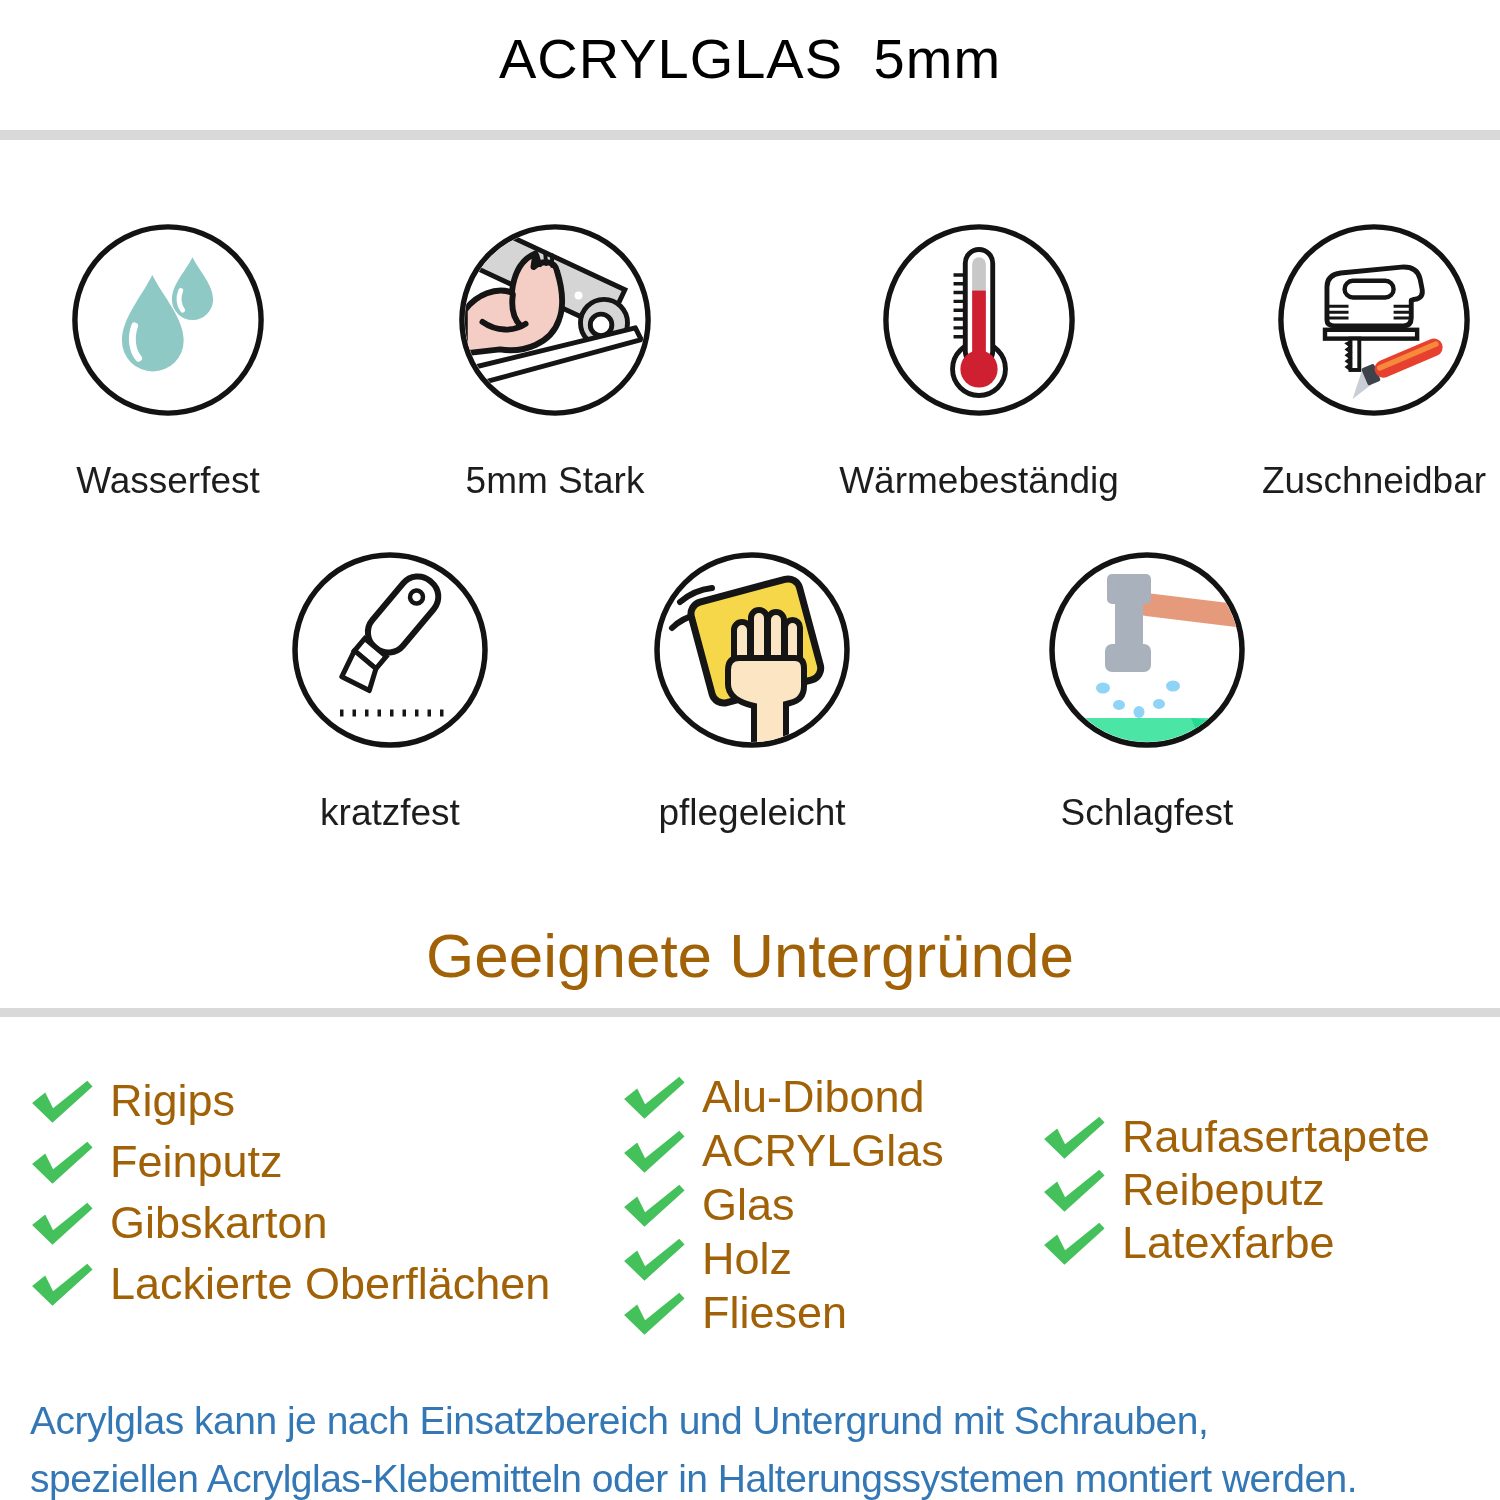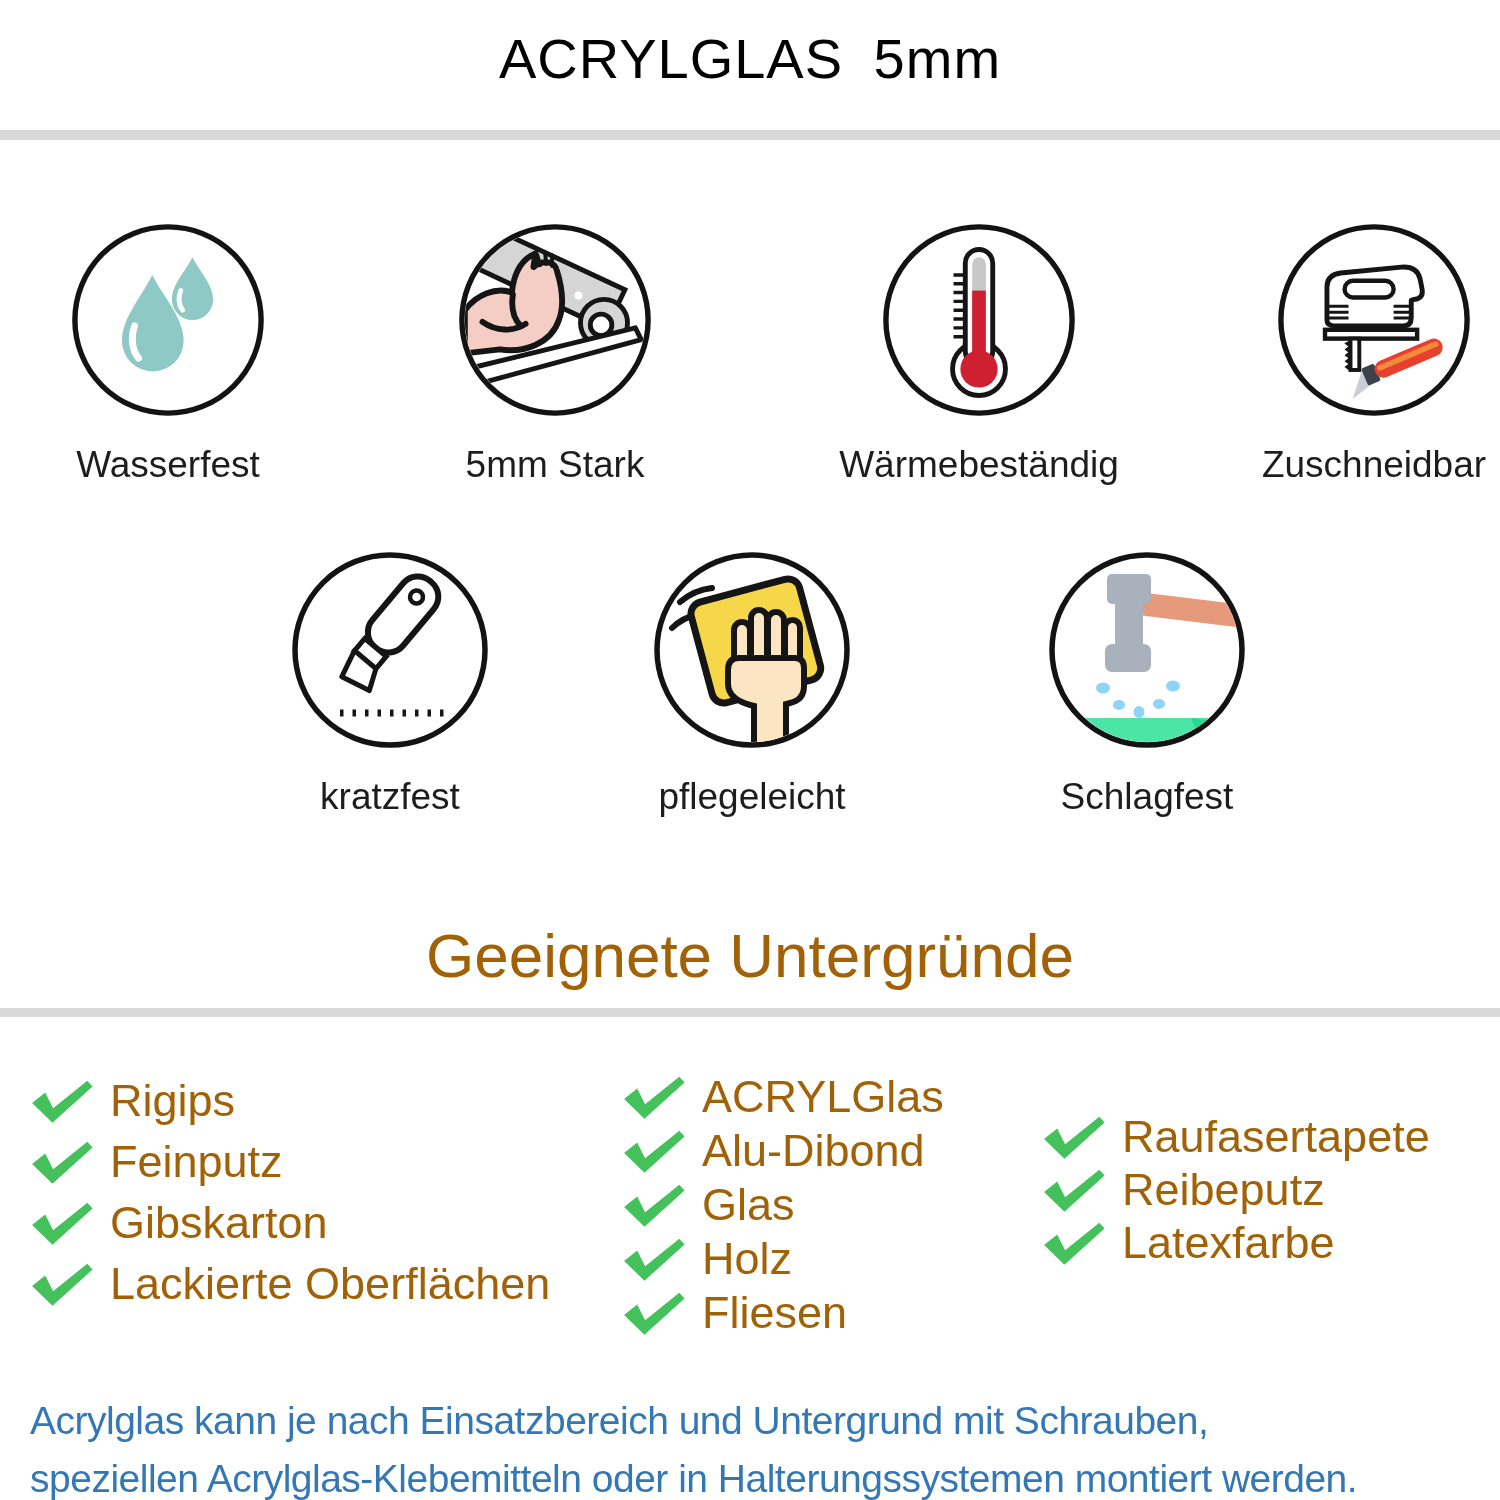--- a/index.html
+++ b/index.html
@@ -7,21 +7,21 @@
           font-family:"Liberation Sans", sans-serif;}
   .divider{position:absolute;left:0;width:1500px;background:#d9d9d9;}
   #divider-top{top:130px;height:10px;}
   #divider-mid{top:1008px;height:9px;}
   #main-title{position:absolute;top:26px;left:0;width:1500px;text-align:center;
               font-size:56px;font-weight:500;color:#000000;letter-spacing:1px;word-spacing:14px;}
   #surfaces-heading{position:absolute;top:920px;left:0;width:1500px;text-align:center;
               font-size:62px;font-weight:500;color:#a16207;}
   .feature{position:absolute;width:300px;text-align:center;}
   .feature .ring{display:block;margin:0 auto;}
-  .feature .flabel{display:block;margin-top:26px;font-size:37px;color:#1d1d1d;}
+  .feature .flabel{display:block;margin-top:42px;font-size:37px;color:#1d1d1d;}
   .col{position:absolute;}
   .check-row{display:flex;align-items:center;gap:16px;}
   .check-row .citem{font-size:45px;color:#a16207;white-space:nowrap;}
   #col-1 .check-row{height:61px;}
   #col-2 .check-row{height:54px;}
   #col-3 .check-row{height:53px;}
   .checkmark{flex:0 0 auto;}
   #footer-note{position:absolute;left:30px;top:1392px;width:1460px;
                font-size:39px;line-height:58px;color:#3477b5;letter-spacing:-0.5px;}
 </style>
@@ -243,27 +243,27 @@
         </svg>
       <span class="citem">Lackierte Oberflächen</span>
     </div>
   </div>
 
   <div id="col-2" class="col" style="left:620px;top:1070px;">
     <div class="check-row">
       <svg class="checkmark" width="66" height="46" viewBox="0 0 100 70">
           <polygon points="6,38 26,22 38,46 90,4 98,13 37,68" fill="#45c15c"></polygon>
         </svg>
+      <span class="citem">Alu-Dibond</span>
+    </div>
+    <div class="check-row">
+      <svg class="checkmark" width="66" height="46" viewBox="0 0 100 70">
+          <polygon points="6,38 26,22 38,46 90,4 98,13 37,68" fill="#45c15c"></polygon>
+        </svg>
       <span class="citem">ACRYLGlas</span>
-    </div>
-    <div class="check-row">
-      <svg class="checkmark" width="66" height="46" viewBox="0 0 100 70">
-          <polygon points="6,38 26,22 38,46 90,4 98,13 37,68" fill="#45c15c"></polygon>
-        </svg>
-      <span class="citem">Alu-Dibond</span>
     </div>
     <div class="check-row">
       <svg class="checkmark" width="66" height="46" viewBox="0 0 100 70">
           <polygon points="6,38 26,22 38,46 90,4 98,13 37,68" fill="#45c15c"></polygon>
         </svg>
       <span class="citem">Glas</span>
     </div>
     <div class="check-row">
       <svg class="checkmark" width="66" height="46" viewBox="0 0 100 70">
           <polygon points="6,38 26,22 38,46 90,4 98,13 37,68" fill="#45c15c"></polygon>

